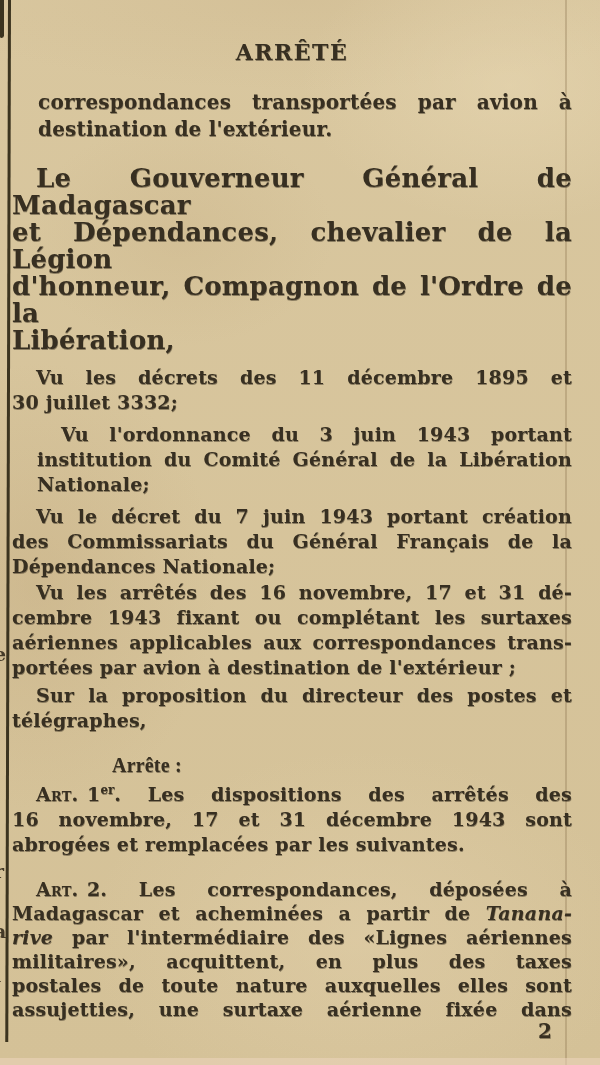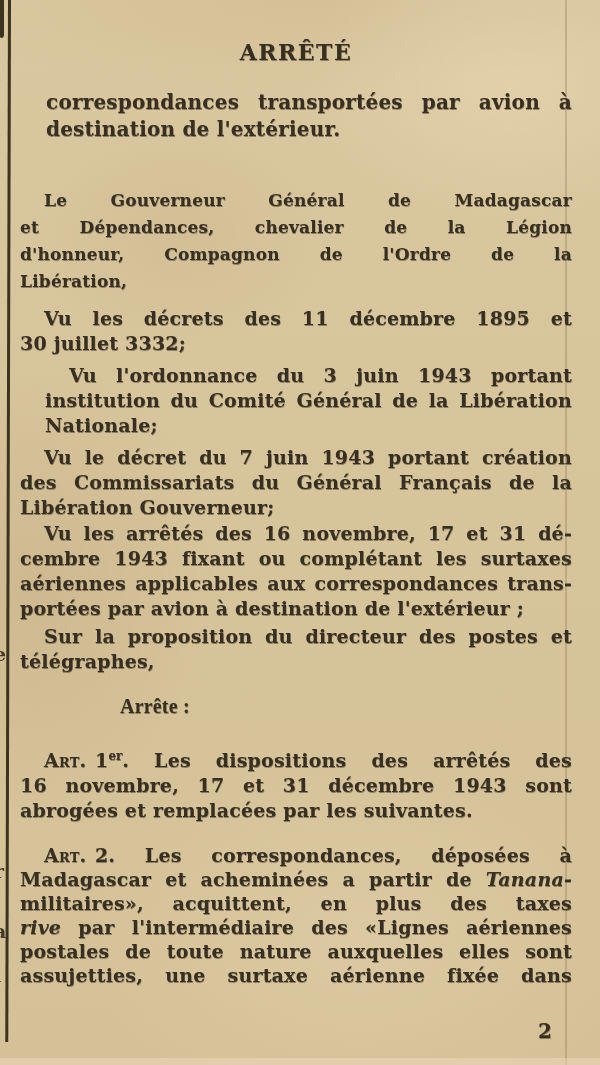--- a/index.html
+++ b/index.html
@@ -18,34 +18,34 @@
       radial-gradient(ellipse 220px 160px at 30% 22%, rgba(197,173,129,.28), transparent 70%),
       radial-gradient(ellipse 500px 120px at 50% 0%, rgba(201,178,136,.30), transparent 75%),
       linear-gradient(#d9c79f,#d4c197);
   }
   .rule-left{position:absolute;left:8px;top:0;width:2.5px;height:1042px;background:#3c341f;transform:rotate(.15deg);transform-origin:top;}
   .rule-right{position:absolute;left:565px;top:0;bottom:0;width:1.5px;background:rgba(124,99,63,.28);}
   .corner-sliver{position:absolute;left:0;top:0;width:4px;height:38px;background:#3a331f;border-radius:0 0 3px 2px;}
   .bottom-edge{position:absolute;left:0;right:0;bottom:0;height:7px;background:rgba(236,213,190,.55);}
   .stray{position:absolute;left:-6px;font-size:19px;color:#443a28;}
 
-  .content{position:absolute;left:20px;right:28px;top:0;
+  .content{position:absolute;left:12px;right:28px;top:0;
     text-shadow:.4px .5px .6px rgba(48,40,26,.45);
     letter-spacing:.2px;}
   .title{margin:38px 0 0;font-size:22px;line-height:28px;text-align:center;letter-spacing:1.5px;font-weight:700;}
   .subtitle{margin-top:23px;font-size:20px;line-height:27px;}
   .para{font-size:19px;line-height:25px;}
-  .p-gouverneur{margin-top:44px;font-size:17px;line-height:27px;}
+  .p-gouverneur{margin-top:22px;font-size:26px;line-height:27px;}
   .p-decrets{margin-top:11px;}
   .p-ordonnance{margin-top:7px;margin-left:25px;}
   .p-decret{margin-top:7px;}
   .p-arretes{margin-top:1px;}
   .p-proposition{margin-top:3px;}
   .arrete-heading{margin:19px 0 0 100px;font-size:20px;line-height:26px;font-family:Liberation Serif, serif;}
-  .art1{margin-top:25px;}
+  .art1{}
   .art2{margin-top:20px;line-height:24px;}
 
   .jl{text-align:justify;text-align-last:justify;}
   .ll{text-align:left;}
   .fi{text-indent:24px;}
   .hang{padding-left:26px;}
   .sc{font-variant:small-caps;}
   .artnum{margin-left:.45em;}
   .sup{font-size:12px;vertical-align:super;letter-spacing:0;}
   .it{font-style:italic;}
@@ -89,21 +89,21 @@
 
     <div class="para p-ordonnance">
       <div class="jl fi">Vu l'ordonnance du 3 juin 1943 portant</div>
       <div class="jl">institution du Comité Général de la Libération</div>
       <div class="ll">Nationale;</div>
     </div>
 
     <div class="para p-decret">
       <div class="jl fi">Vu le décret du 7 juin 1943 portant création</div>
       <div class="jl">des Commissariats du Général Français de la</div>
-      <div class="ll">Libération Gouverneur;</div>
+      <div class="ll">Dépendances Nationale;</div>
     </div>
 
     <div class="para p-arretes">
       <div class="jl fi">Vu les arrêtés des 16 novembre, 17 et 31 dé-</div>
       <div class="jl">cembre 1943 fixant ou complétant les surtaxes</div>
       <div class="jl">aériennes applicables aux correspondances trans-</div>
       <div class="ll">portées par avion à destination de l'extérieur ;</div>
     </div>
 
     <div class="para p-proposition">
@@ -115,22 +115,22 @@
 
     <div class="para art1">
       <div class="jl fi"><span class="sc">Art.</span><span class="artnum">1</span><span class="sup">er</span><span>. Les dispositions des arrêtés des</span></div>
       <div class="jl">16 novembre, 17 et 31 décembre 1943 sont</div>
       <div class="ll">abrogées et remplacées par les suivantes.</div>
     </div>
 
     <div class="para art2">
       <div class="jl fi"><span class="sc">Art.</span><span class="artnum">2. Les correspondances, déposées à</span></div>
       <div class="jl"><span>Madagascar et acheminées a partir de </span><span class="it">Tanana-</span></div>
+      <div class="jl"><span class="it">rive</span><span> par l'intermédiaire des «Lignes aériennes</span></div>
       <div class="jl">militaires», acquittent, en plus des taxes</div>
-      <div class="jl"><span class="it">rive</span><span> par l'intermédiaire des «Lignes aériennes</span></div>
       <div class="jl">postales de toute nature auxquelles elles sont</div>
       <div class="jl">assujetties, une surtaxe aérienne fixée dans</div>
     </div>
 
   </div>
 
   <div class="pagenum">2</div>
 
   <div class="bottom-edge"></div>
 </div>

